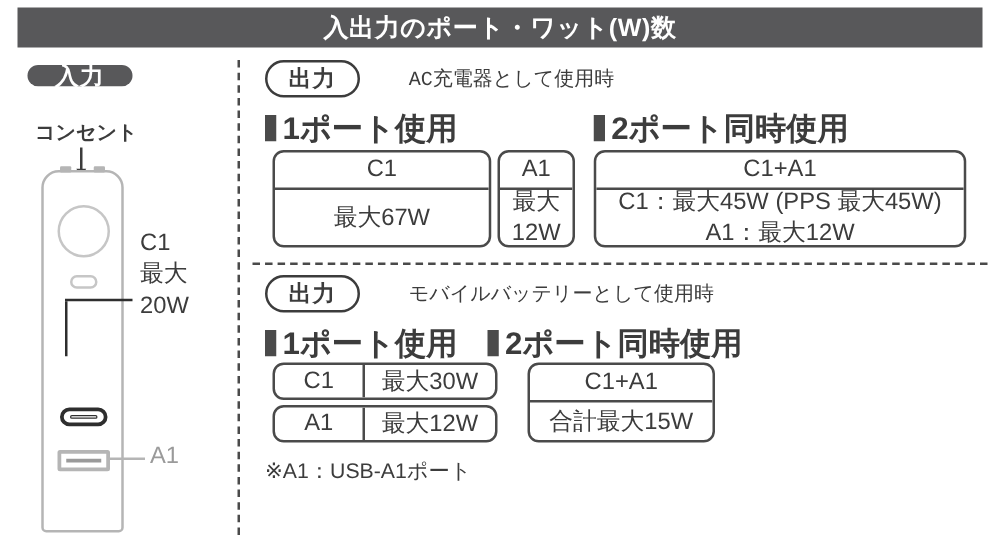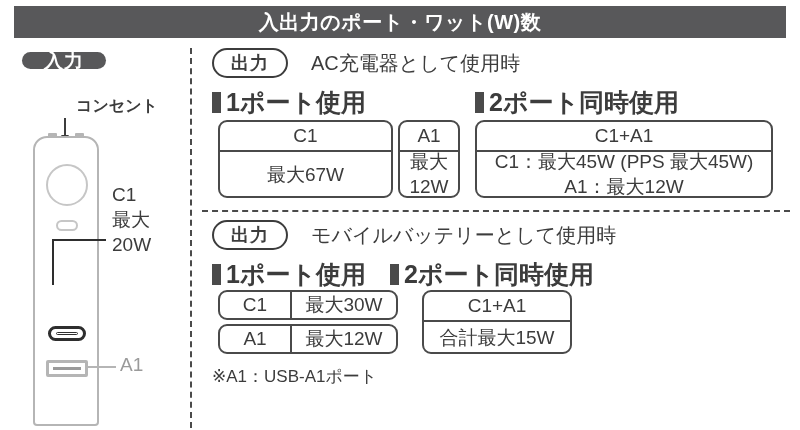--- a/index.html
+++ b/index.html
@@ -82,21 +82,20 @@
     letter-spacing: 1px;
   }
   .konsento-label {
     position: absolute;
     left: 28px;
     top: 52px;
     font-size: 16px;
     font-weight: bold;
     color: #3c3c3c;
     white-space: nowrap;
-    margin-left: 48px;
   }
   .arrow-down {
     position: absolute;
     left: 64px;
     top: 74px;
     width: 2px;
     height: 18px;
     background: #3c3c3c;
   }
   .arrow-down::after {
@@ -247,42 +246,44 @@
   .section { position: absolute; left: 0; width: 610px; }
   .section-ac  { top: 4px; }
   .section-bat { top: 176px; }
 
   .sec-head {
     position: absolute;
     left: 22px;
     top: 0;
     display: flex;
     align-items: center;
-    gap: 23px;
-    white-space: nowrap;
+    gap: 7px;
+    white-space: nowrap;
+    font-family: Liberation Mono, monospace;
   }
   .pill-outline {
     width: 76px;
     height: 30px;
     border: 2px solid #3c3c3c;
     border-radius: 15px;
     display: flex;
     align-items: center;
     justify-content: center;
     box-sizing: border-box;
   }
   .pill-outline span {
     font-size: 18px;
     font-weight: bold;
     color: #3c3c3c;
     letter-spacing: 1px;
   }
   .sec-head-text {
-    font-size: 20px;
-    color: #3c3c3c;
+    font-size: 16px;
+    color: #3c3c3c;
+    margin-left: 32px;
   }
 
   .subhead {
     position: absolute;
     display: flex;
     align-items: center;
     gap: 5px;
     white-space: nowrap;
   }
   .bar-marker {

